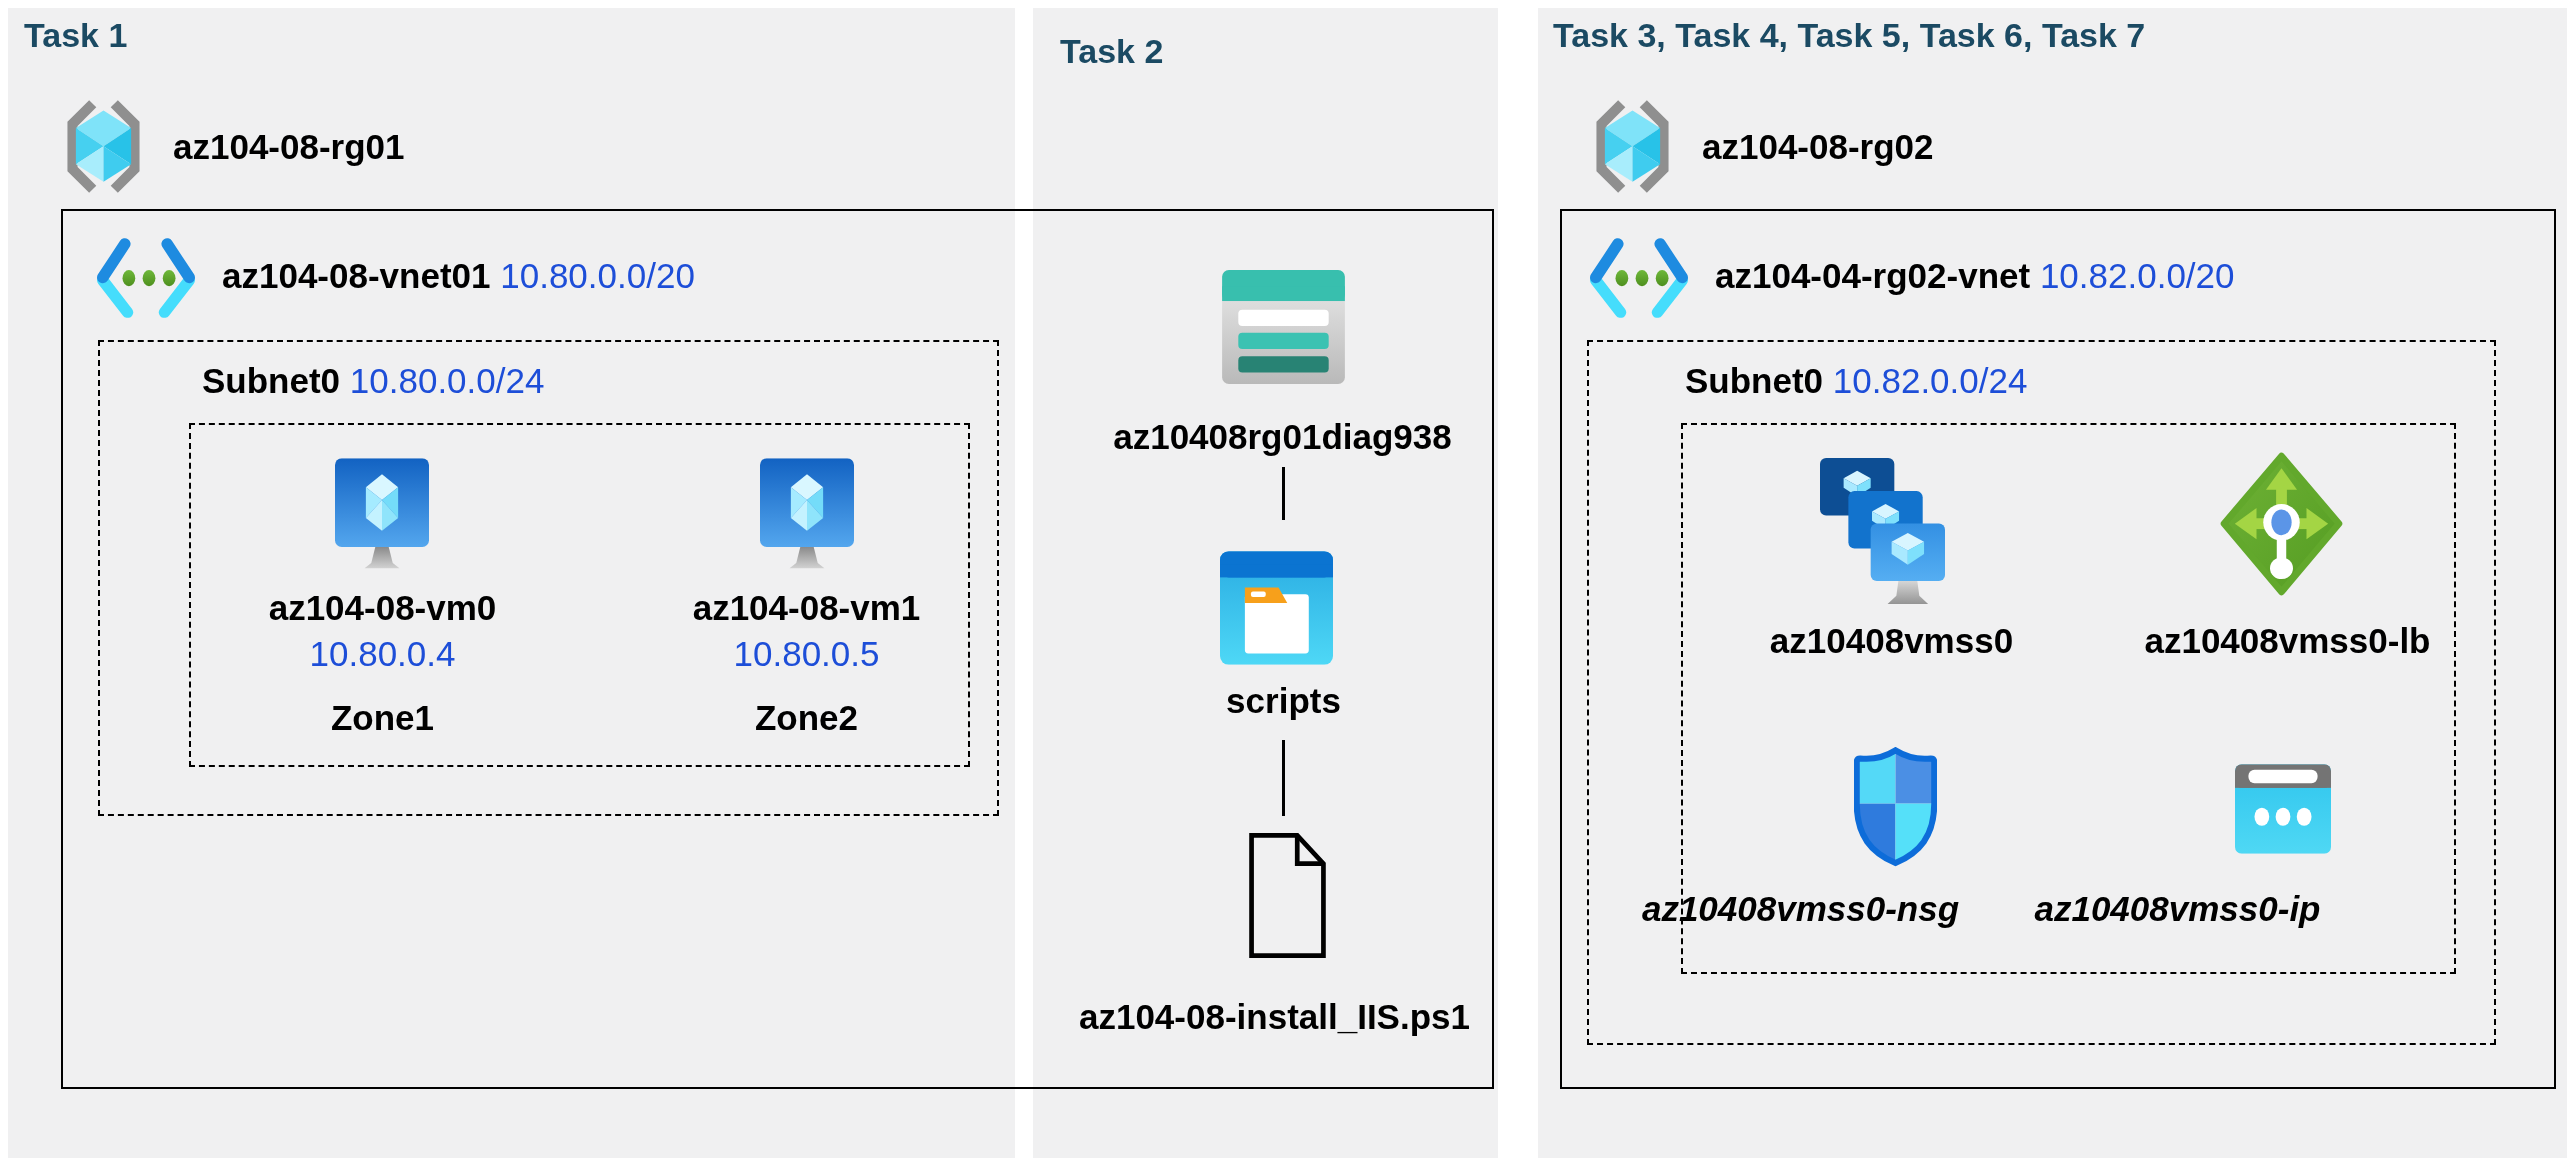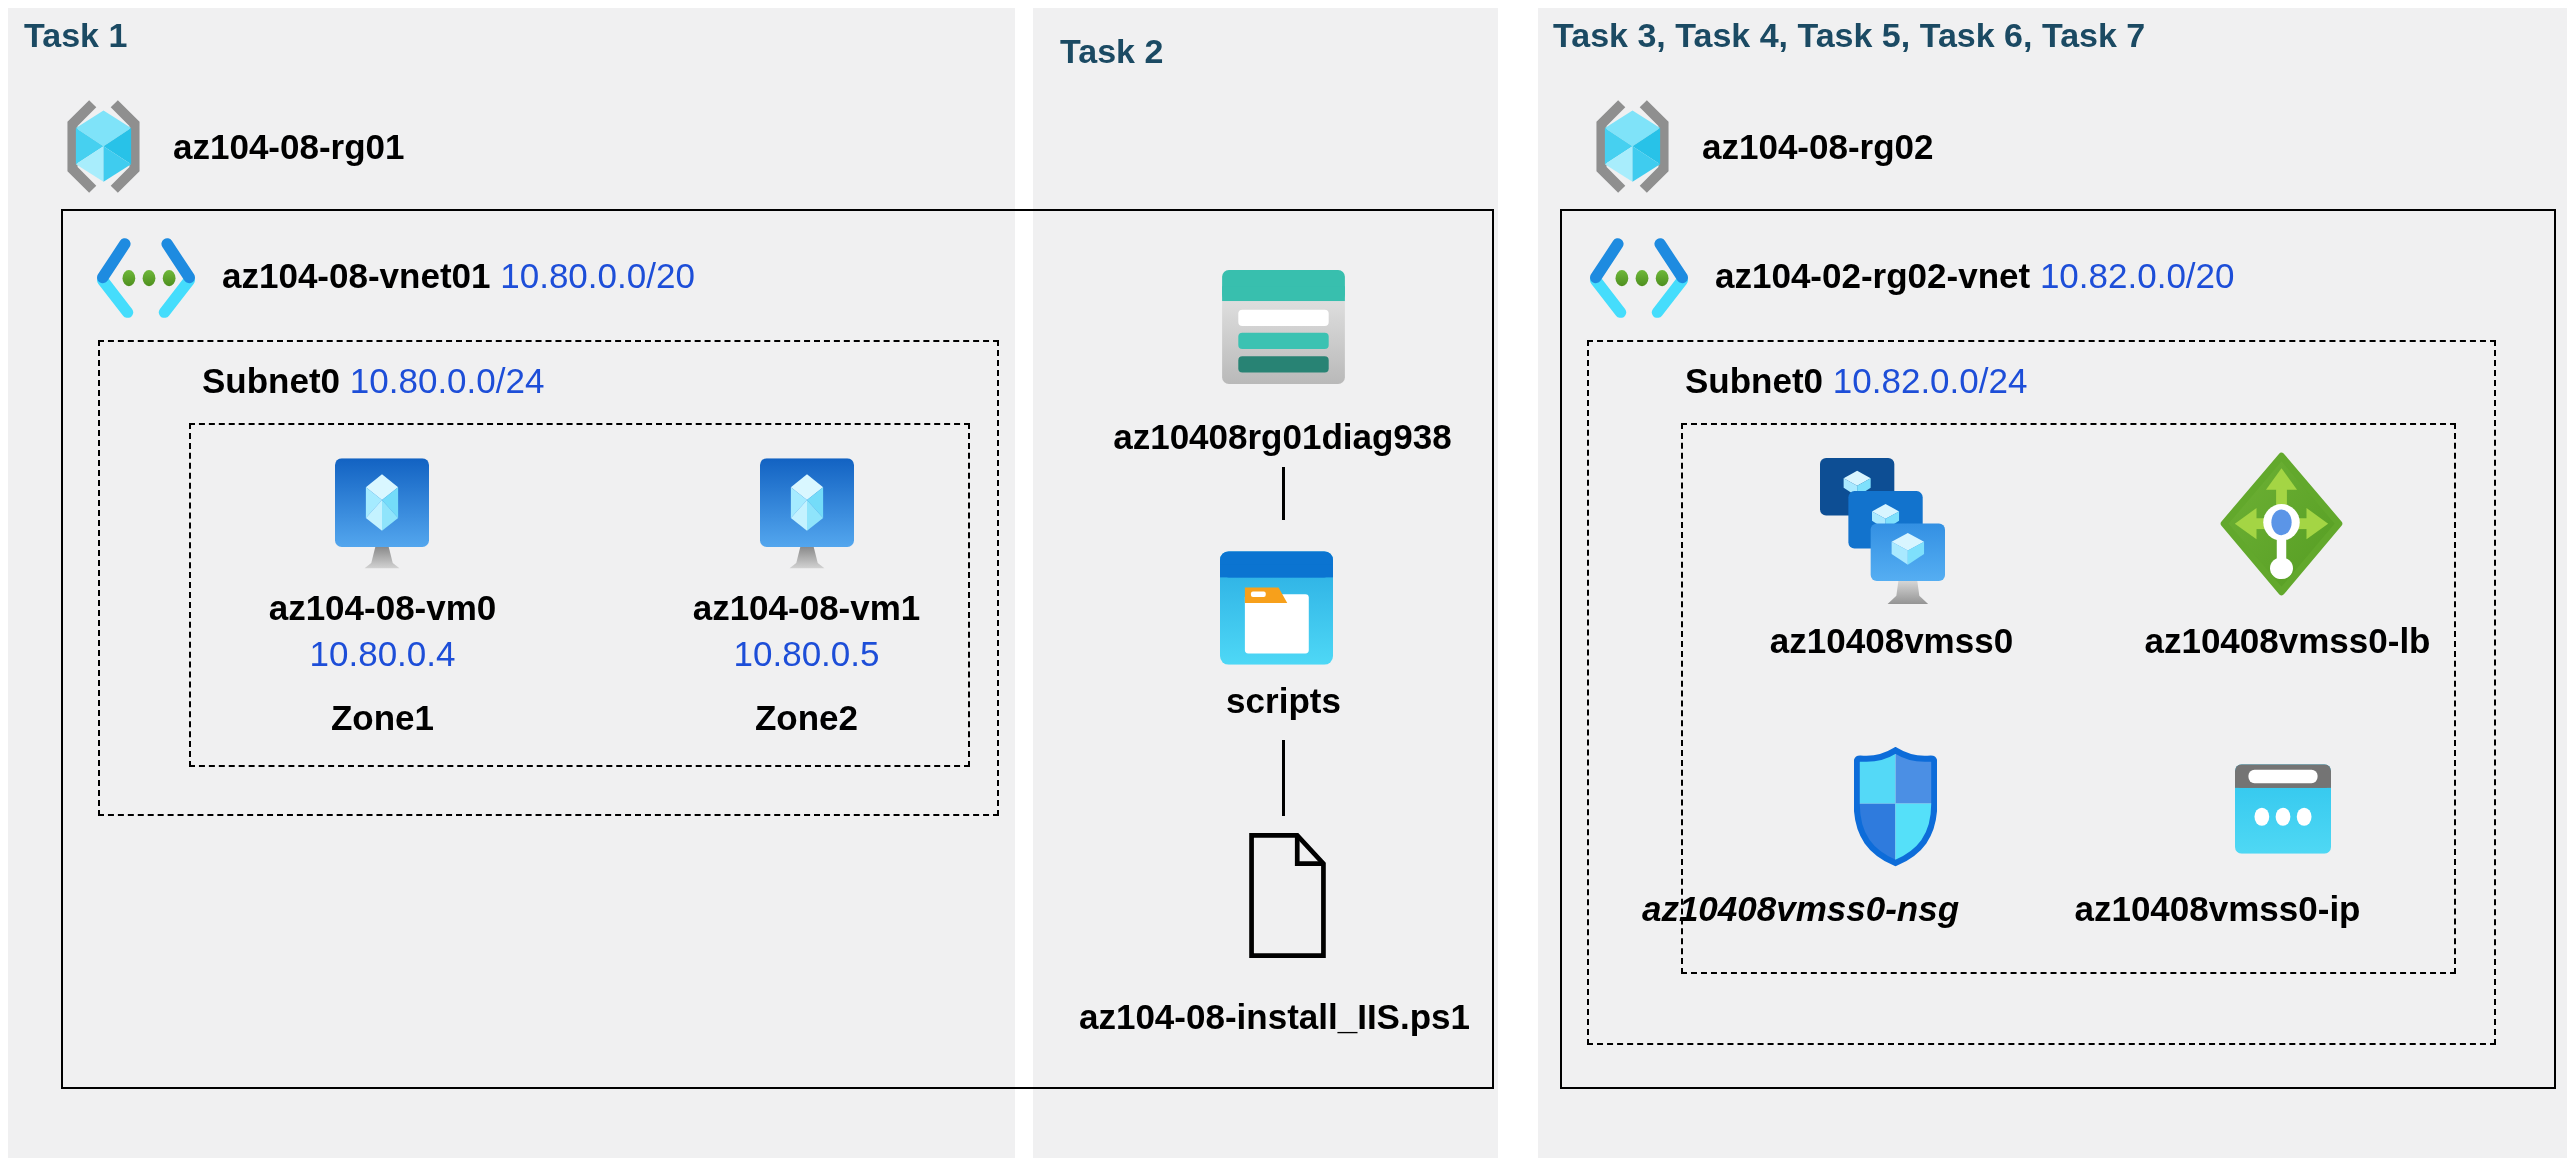--- a/index.html
+++ b/index.html
@@ -264,21 +264,21 @@
   <svg class="icon" style="left:1588px; top:99px; width:89px; height:95px;" viewBox="0 0 132 141" width="89" height="95">
       <use href="#sym-rg"></use>
     </svg>
   <div class="lbl" style="left:1702px; top:126px;">az104-08-rg02</div>
 
   <div class="solid-box" style="left:1560px; top:209px; width:996px; height:880px;"></div>
 
   <svg class="icon" style="left:1587px; top:237px; width:104px; height:81px;" viewBox="0 0 155 120" width="104" height="81">
       <use href="#sym-vnet"></use>
     </svg>
-  <div class="lbl" style="left:1715px; top:255px;"><span>az104-02-rg02-vnet</span> <span class="reg">10.82.0.0/20</span></div>
+  <div class="lbl" style="left:1715px; top:255px;"><span>az104-04-rg02-vnet</span> <span class="reg">10.82.0.0/20</span></div>
 
   <div class="dashed-box" style="left:1587px; top:340px; width:909px; height:705px;"></div>
   <div class="lbl" style="left:1685px; top:360px;"><span>Subnet0</span> <span class="reg">10.82.0.0/24</span></div>
 
   <div class="dashed-box" style="left:1681px; top:423px; width:775px; height:551px;"></div>
 
   <svg class="icon" style="left:1820px; top:458px; width:125px; height:150px;" viewBox="0 0 185 222" width="125" height="150">
       <use href="#sym-vmss"></use>
     </svg>
   <div class="clbl" style="left:1622px; top:620px;">az10408vmss0</div>
@@ -289,16 +289,16 @@
   <div class="clbl" style="left:2018px; top:620px;">az10408vmss0-lb</div>
 
   <svg class="icon" style="left:1854px; top:747px; width:83px; height:120px;" viewBox="0 0 123 178" width="83" height="120">
       <use href="#sym-nsg"></use>
     </svg>
   <div class="clbl" style="left:1531px; top:888px;font-style:italic;">az10408vmss0-nsg</div>
 
   <svg class="icon" style="left:2235px; top:764px; width:96px; height:90px;" viewBox="0 0 143 133" width="96" height="90">
       <use href="#sym-ip"></use>
     </svg>
-  <div class="clbl" style="left:1948px; top:888px;">az10408vmss0-ip</div>
+  <div class="clbl" style="left:1908px; top:888px;font-style:italic;">az10408vmss0-ip</div>
 
 </div>
 
 
 </body></html>

